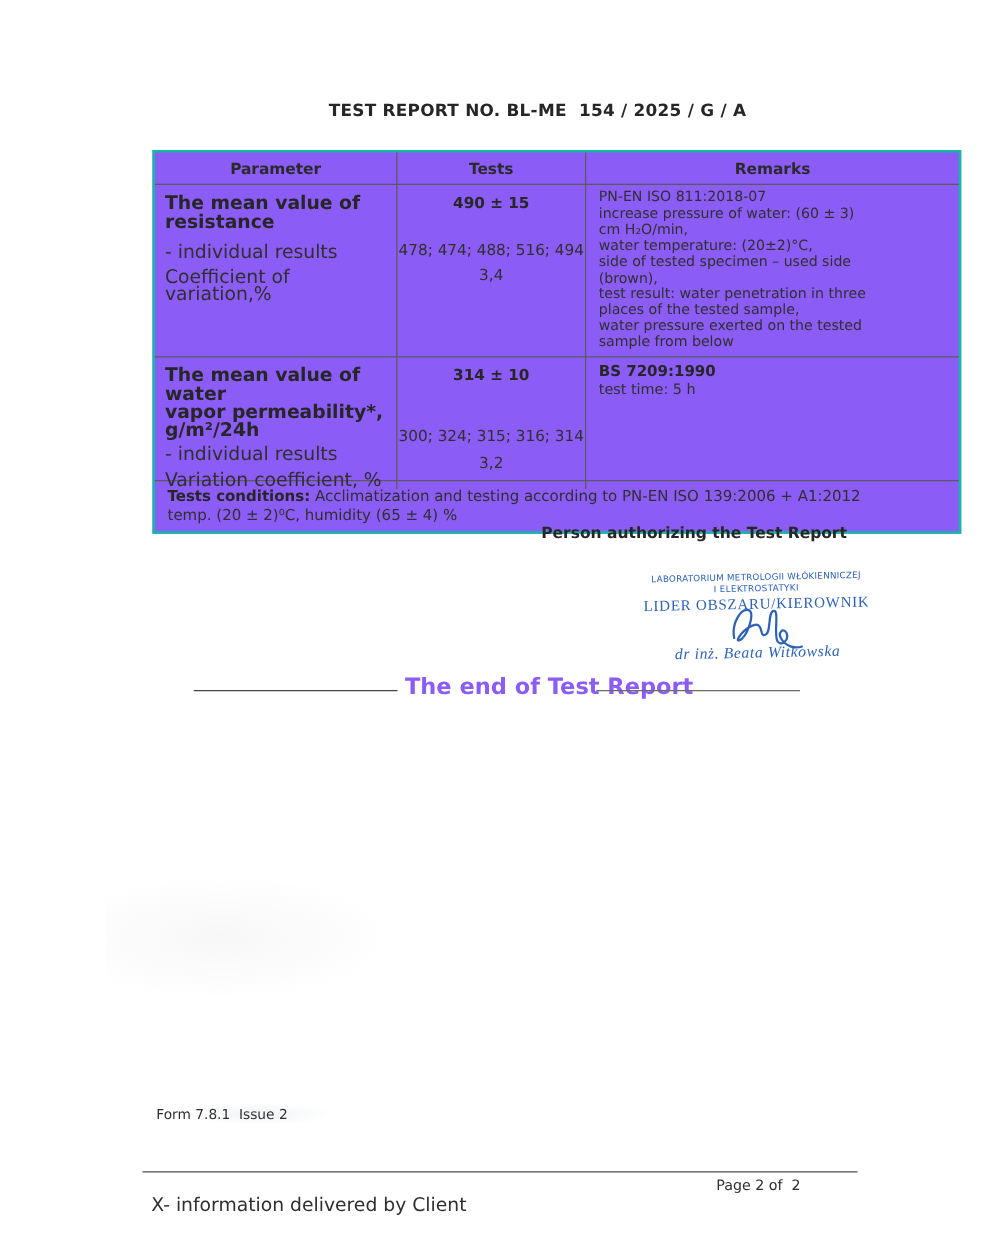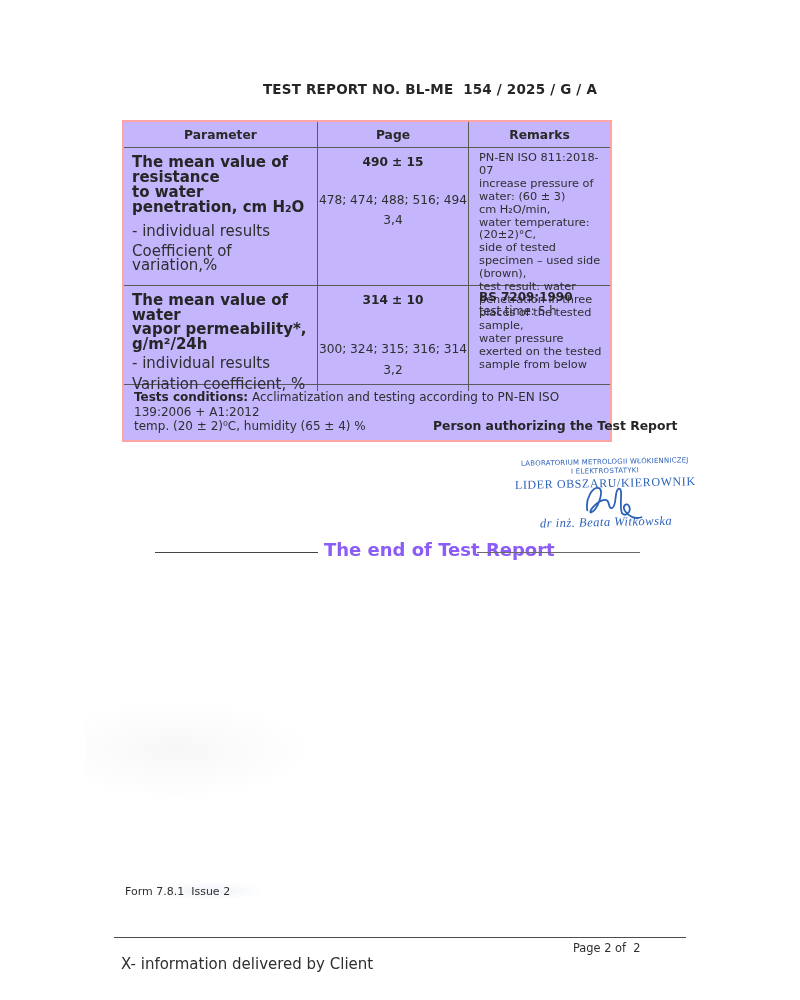--- a/index.html
+++ b/index.html
@@ -20,23 +20,23 @@
     font-size: 13.5px;
     font-weight: bold;
     letter-spacing: 0.2px;
     white-space: pre;
     color: #262626;
   }
   
   .rtable {
     position: absolute;
     left: 122px; top: 120px;
-    width: 490px;
-    border: 2px solid #fca5a5;
-    background: #c4b5fd;
+    width: 647px;
+    border: 2px solid #14b8a6;
+    background: #8b5cf6;
   }
   .trow {
     display: grid;
     grid-template-columns: 193px 151px 1fr;
   }
   .trow > .cell + .cell { border-left: 1.5px solid #5a5a5a; }
   .hrow { height: 26px; border-bottom: 1.5px solid #5a5a5a; }
   .hrow .cell {
     text-align: center;
     font-weight: bold;
@@ -134,29 +134,28 @@
 <body>
 
 <div class="page" data-name="document-page">
 
   <div class="title" data-name="page-title">TEST REPORT NO. BL-ME  154 / 2025 / G / A</div>
 
   <div class="rtable" data-name="results-table">
 
     <div class="trow hrow" data-name="table-header-row">
       <div class="cell" data-name="header-cell-parameter">Parameter</div>
-      <div class="cell" data-name="header-cell-value">Page</div>
+      <div class="cell" data-name="header-cell-value">Tests</div>
       <div class="cell" data-name="header-cell-remarks">Remarks</div>
     </div>
 
     <div class="trow drow1" data-name="table-row-water-penetration">
       <div class="cell param-cell" data-name="parameter-cell">
         <div class="param-title" data-name="parameter-title">
             <div data-name="text-line">The mean value of resistance</div>
-            <div data-name="text-line">to water penetration, cm H₂O</div>
           </div>
         <div class="sub-label r1-ind" data-name="individual-results-label">- individual results</div>
         <div class="sub-label r1-var" data-name="variation-label">Coefficient of variation,%</div>
       </div>
       <div class="cell value-cell" data-name="value-cell">
         <div class="mean" data-name="mean-value">490 ± 15</div>
         <div class="v1-ind" data-name="individual-results-values">478; 474; 488; 516; 494</div>
         <div class="v1-var" data-name="variation-value">3,4</div>
       </div>
       <div class="cell remarks-cell" data-name="remarks-cell">

